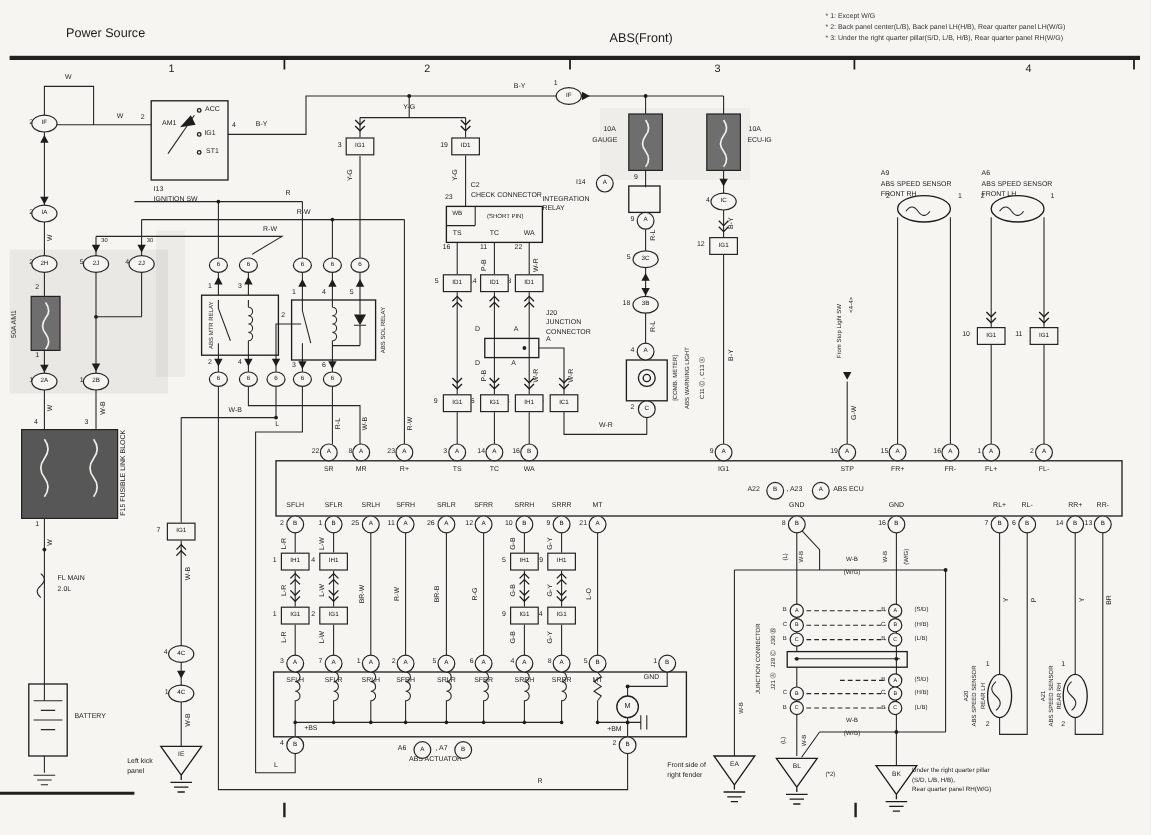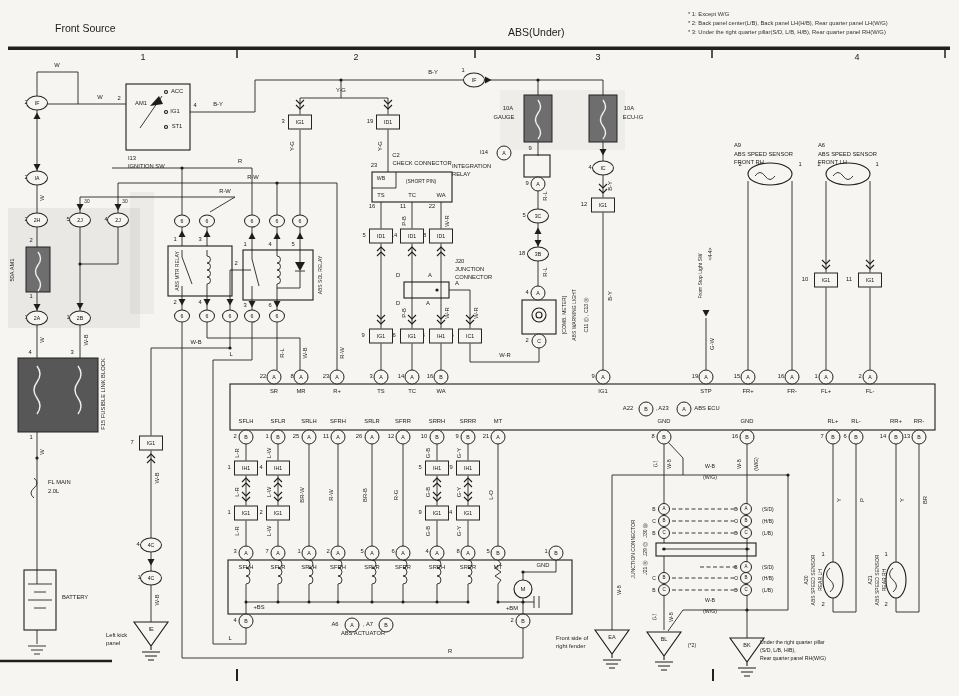--- a/index.html
+++ b/index.html
@@ -230,22 +230,22 @@
       <use href="#chv" x="412" y="250" transform="rotate(180,412,250)"></use>
       <use href="#chv" x="441" y="250" transform="rotate(180,441,250)"></use>
       <use href="#chv" x="246" y="481" transform="rotate(180,246,481)"></use>
       <use href="#chv" x="278" y="481" transform="rotate(180,278,481)"></use>
       <use href="#chv" x="437" y="481" transform="rotate(180,437,481)"></use>
       <use href="#chv" x="468" y="481" transform="rotate(180,468,481)"></use>
       <use href="#chv" x="151" y="457" transform="rotate(180,151,457)"></use>
     </g>
   </svg>
 
-  <div class="hdr" style="left:55px;top:22px">Front Source</div>
-  <div class="hdr" style="left:508px;top:26px">ABS(Under)</div>
+  <div class="hdr" style="left:55px;top:22px">Power Source</div>
+  <div class="hdr" style="left:508px;top:26px">ABS(Front)</div>
   <div class="note" style="left:688px;top:11px">* 1: Except W/G</div>
   <div class="note" style="left:688px;top:20px">* 2: Back panel center(L/B), Back panel LH(H/B), Rear quarter panel LH(W/G)</div>
   <div class="note" style="left:688px;top:29px">* 3: Under the right quarter pillar(S/D, L/B, H/B), Rear quarter panel RH(W/G)</div>
   <div class="sec" style="left:143px;top:57px">1</div>
   <div class="sec" style="left:356px;top:57px">2</div>
   <div class="sec" style="left:598px;top:57px">3</div>
   <div class="sec" style="left:857px;top:57px">4</div>
 
   <div id="field">
       <span class="lb" style="left: 57px; top: 66px;">W</span>

